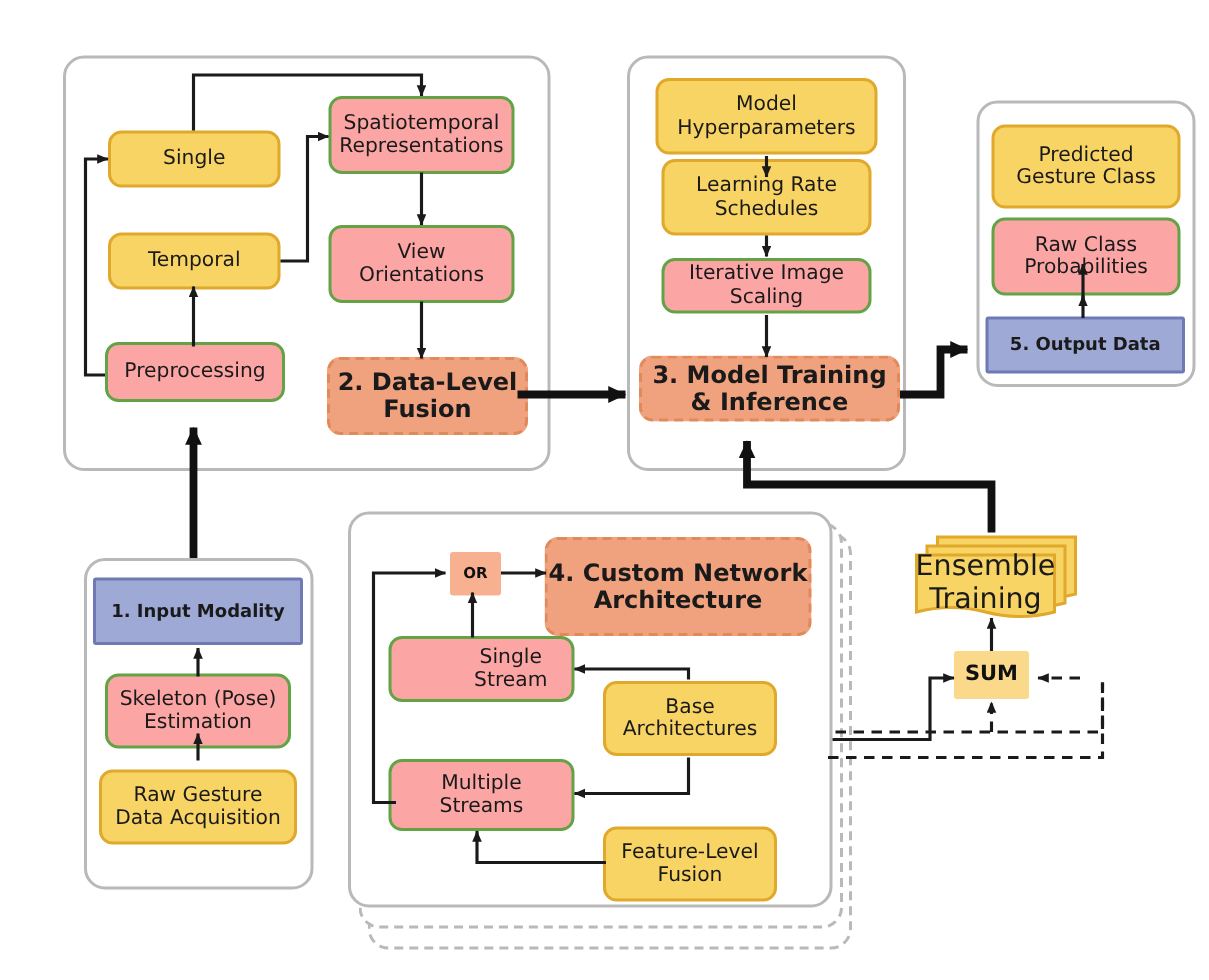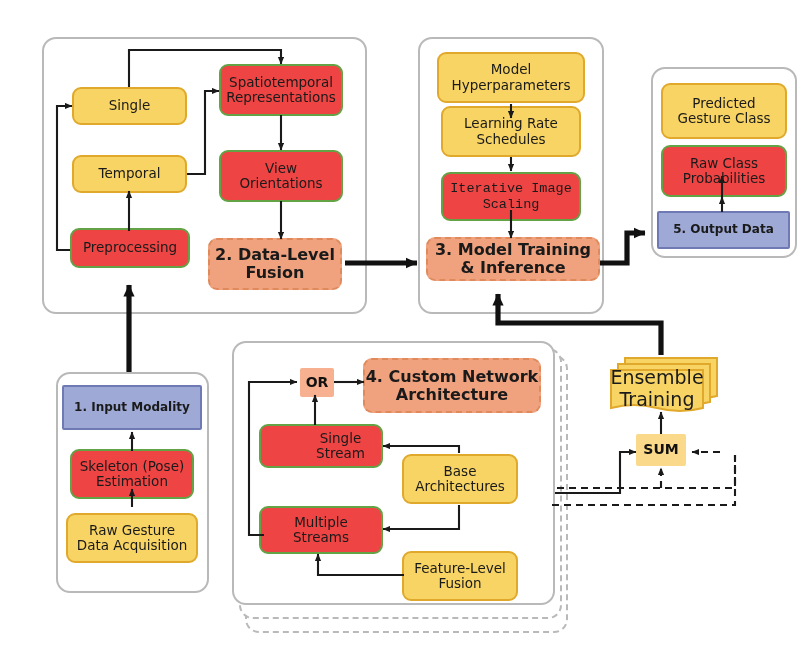--- a/index.html
+++ b/index.html
@@ -12,28 +12,28 @@
   .panel{position:absolute;border:2px solid #b9b9b9;border-radius:14px;background:#fff;
          box-sizing:border-box;}
   .dashpanel{position:absolute;border:2px dashed #b9b9b9;border-radius:14px;
              background:#fff;box-sizing:border-box;}
 
   .node{position:absolute;box-sizing:border-box;display:flex;align-items:center;
         justify-content:center;text-align:center;line-height:1.12;
         color:#1a1a1a;}
   .yellow{background:#f7d464;border:2px solid #e0a92b;border-radius:9px;
           font-size:13.5px;}
-  .green{background:#ef4444;border:2px solid #63a346;border-radius:9px;
+  .green{background:#fca5a5;border:2px solid #63a346;border-radius:9px;
          font-size:13.5px;}
   .blue{background:#9ea9d6;border:2px solid #6f7ab5;border-radius:2px;
         font-size:12px;font-weight:bold;}
   .salmon{background:#f0a27f;border:2px dashed #e08a5c;border-radius:9px;
           font-size:16px;font-weight:bold;}
   .smallorange{background:#f7b190;border:0;border-radius:2px;
-          font-size:14px;font-weight:bold;color:#111;}
+          font-size:10px;font-weight:bold;color:#111;}
   .smallyellow{background:#fbd98a;border:0;border-radius:2px;
           font-size:14px;font-weight:bold;color:#111;}
   .docstack{position:absolute;}
   .doclabel{position:absolute;display:flex;align-items:center;justify-content:center;
             text-align:center;font-size:19px;line-height:1.15;color:#1a1a1a;
             pointer-events:none;}
 </style>
 </head>
 <body>
 
@@ -124,45 +124,45 @@
   <div class="node yellow" style="left:72px;top:87px;width:115px;height:38px;">Single</div>
 
   <div class="node yellow" style="left:72px;top:155px;width:115px;height:38px;">Temporal</div>
 
   <div class="node green" style="left:70px;top:228px;width:120px;height:40px;">Preprocessing</div>
 
   <div class="node green multiline" style="left:219px;top:64px;width:124px;height:52px;">Spatiotemporal<br>Representations</div>
 
   <div class="node green multiline" style="left:219px;top:150px;width:124px;height:52px;">View<br>Orientations</div>
 
-  <div class="node salmon multiline" style="left:208px;top:238px;width:134px;height:52px;">2. Data-Level<br>Fusion</div>
+  <div class="node salmon multiline" style="left:218px;top:238px;width:134px;height:52px;">2. Data-Level<br>Fusion</div>
 
   <div class="node yellow multiline" style="left:437px;top:52px;width:148px;height:51px;">Model<br>Hyperparameters</div>
 
   <div class="node yellow multiline" style="left:441px;top:106px;width:140px;height:51px;">Learning Rate<br>Schedules</div>
 
-  <div class="node green multiline" style="left:441px;top:172px;width:140px;height:49px;font-family:Liberation Mono, monospace;">Iterative Image<br>Scaling</div>
+  <div class="node green multiline" style="left:441px;top:172px;width:140px;height:37px;">Iterative Image<br>Scaling</div>
 
   <div class="node salmon multiline" style="left:426px;top:237px;width:174px;height:44px;">3. Model Training<br>&amp; Inference</div>
 
   <div class="node yellow multiline" style="left:661px;top:83px;width:126px;height:56px;">Predicted<br>Gesture Class</div>
 
   <div class="node green multiline" style="left:661px;top:145px;width:126px;height:52px;">Raw Class<br>Probabilities</div>
 
   <div class="node blue" style="left:657px;top:211px;width:133px;height:38px;">5. Output Data</div>
 
   <div class="node blue" style="left:62px;top:385px;width:140px;height:45px;">1. Input Modality</div>
 
   <div class="node green multiline" style="left:70px;top:449px;width:124px;height:50px;">Skeleton (Pose)<br>Estimation</div>
 
   <div class="node yellow multiline" style="left:66px;top:513px;width:132px;height:50px;">Raw Gesture<br>Data Acquisition</div>
 
   <div class="node smallorange" style="left:300px;top:368px;width:34px;height:29px;">OR</div>
 
-  <div class="node salmon multiline" style="left:363px;top:358px;width:178px;height:55px;">4. Custom Network<br>Architecture</div>
+  <div class="node salmon multiline" style="left:363px;top:358px;width:178px;height:66px;">4. Custom Network<br>Architecture</div>
 
   <div class="node green" style="left:259px;top:424px;width:124px;height:44px;padding-left:39px;">Single Stream</div>
 
   <div class="node green multiline" style="left:259px;top:506px;width:124px;height:48px;">Multiple<br>Streams</div>
 
   <div class="node yellow multiline" style="left:402px;top:454px;width:116px;height:50px;">Base<br>Architectures</div>
 
   <div class="node yellow multiline" style="left:402px;top:551px;width:116px;height:50px;">Feature-Level<br>Fusion</div>
 
   <svg class="docstack" style="left:608px;top:355px;width:112px;height:60px;" viewBox="0 0 112 60">

